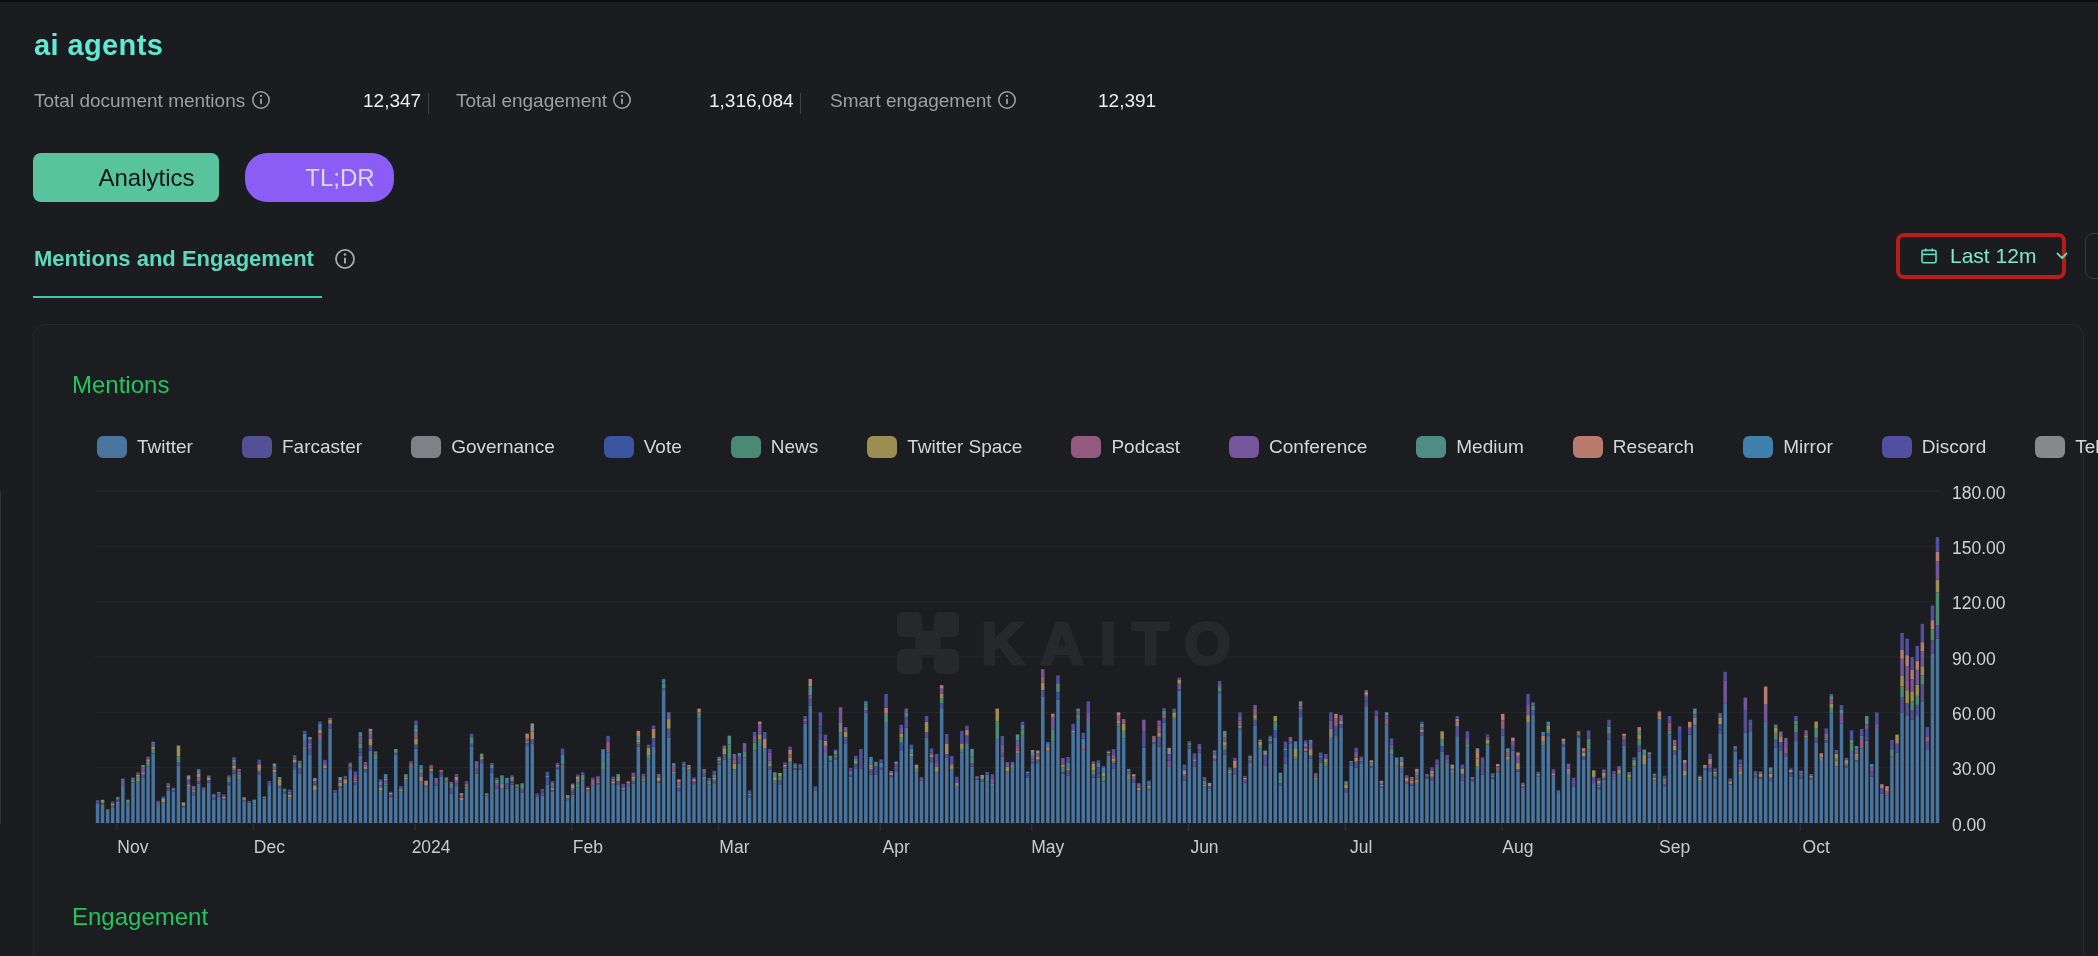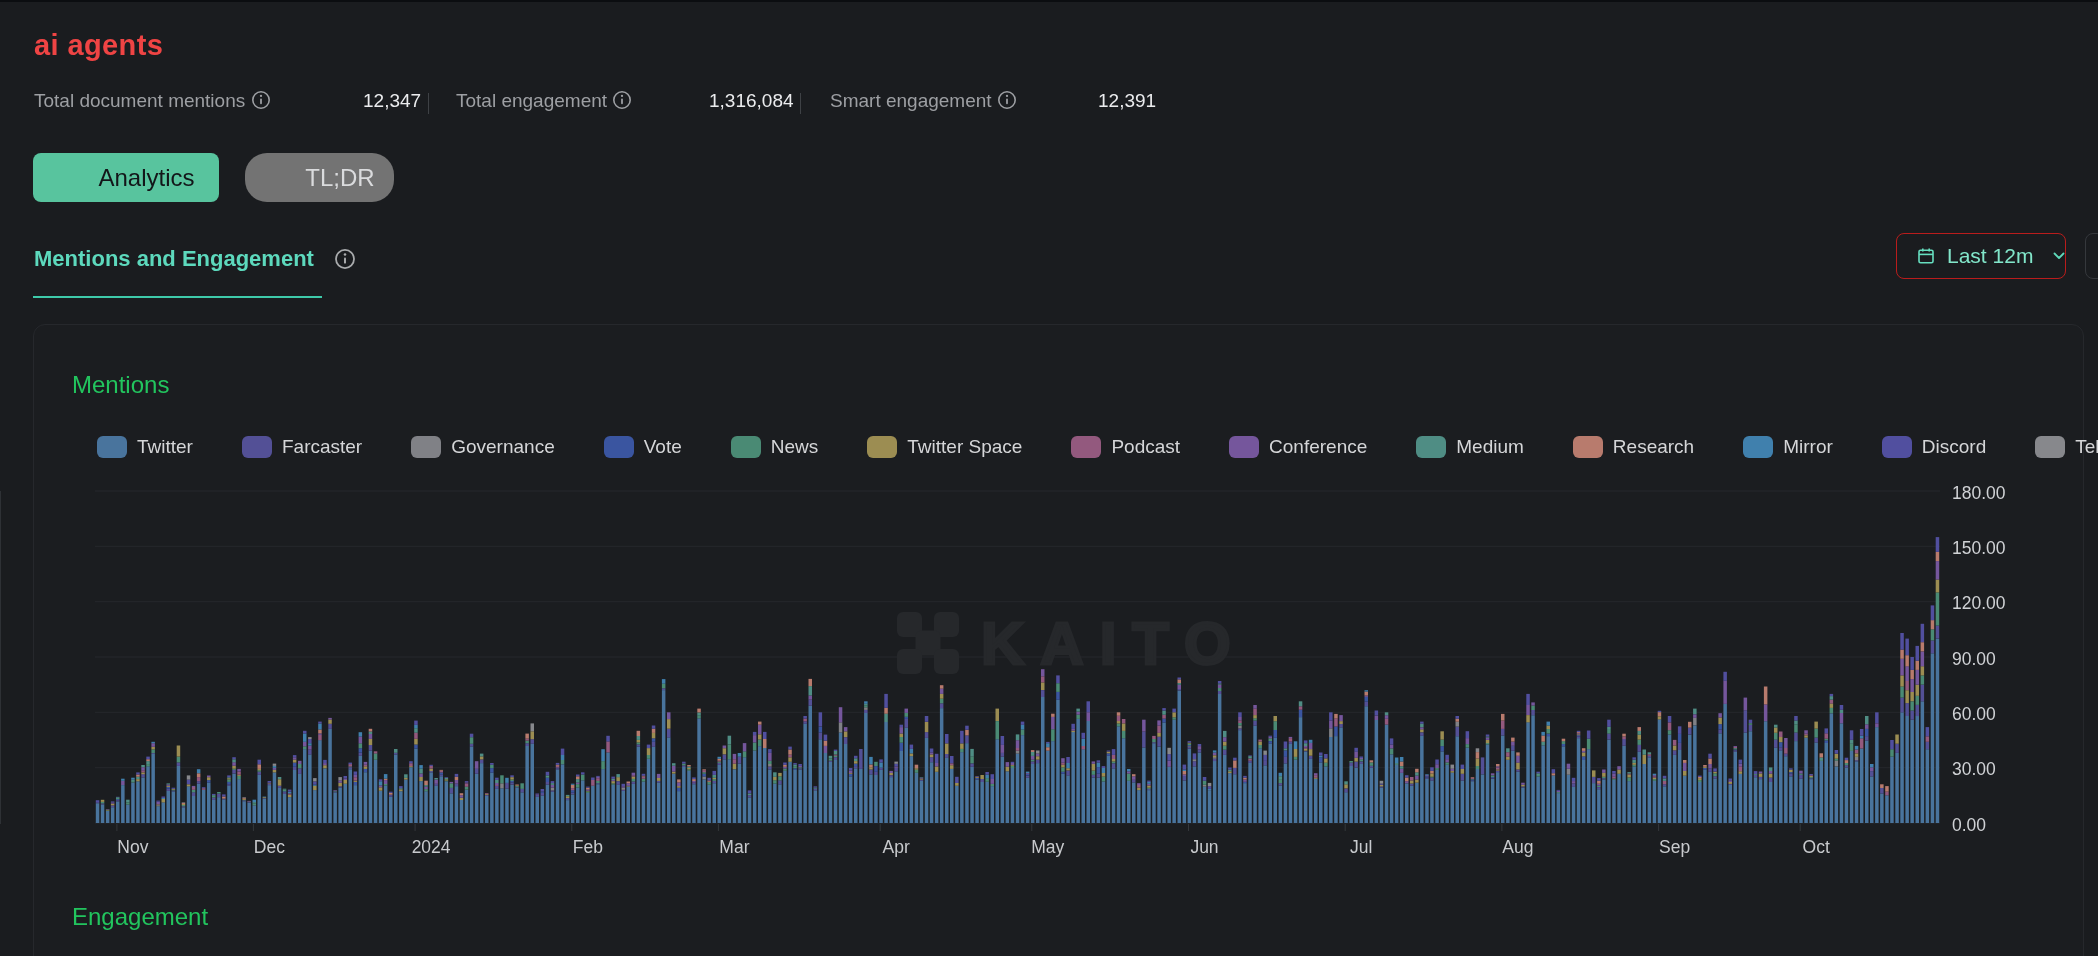--- a/index.html
+++ b/index.html
@@ -1,31 +1,31 @@
 <!DOCTYPE html>
 <html><head><meta charset="utf-8">
 <style>
 * { margin:0; padding:0; box-sizing:border-box; }
 html,body { width:2098px; height:956px; overflow:hidden; background:#1a1c1f;
   font-family:"Liberation Sans",sans-serif; }
 .topstrip { position:absolute; left:0; top:0; width:2098px; height:2px; background:#0b0d10; }
-h1 { position:absolute; left:34px; top:29px; font-size:29px; font-weight:700; color:#ef4444; letter-spacing:0.4px; }
+h1 { position:absolute; left:34px; top:29px; font-size:29px; font-weight:700; color:#5eead4; letter-spacing:0.4px; }
 .stats { position:absolute; left:0; top:0; width:2098px; height:130px; color:#9d9fa3; font-size:19px; }
 .stats .v { color:#ebecee;margin-left:30px; }
 .stats span { position:absolute; top:90px; white-space:nowrap; }
 .sep { position:absolute; top:93px; width:1px; height:21px; background:#3e4145; }
 .ii { vertical-align:-3px; }
 .btn { position:absolute; top:153px; height:49px; border-radius:8px; font-size:24px;
   display:flex; align-items:center; justify-content:center;padding-left:41px; }
 .btn.a { left:33px; width:186px; background:#58c49e; color:#131619; font-weight:500; }
-.btn.t { left:245px; width:149px; background:#737373; color:#dadbdd;border-radius:22px; }
+.btn.t { left:245px; width:149px; background:#8b5cf6; color:#dadbdd;border-radius:22px; }
 .mh { position:absolute; left:34px; top:246px; font-size:22px; font-weight:700; color:#5dd9bd; }
 .mh .ii { color:#a9abad; margin-left:14px; width:22px; height:22px; vertical-align:-4px; }
 .mhline { position:absolute; left:33px; top:296px; width:289px; height:2px; background:#3ecaaa; }
-.range { position:absolute; left:1896px; top:233px; width:170px; height:46px; border:1px solid #b91c1c;
+.range { position:absolute; left:1896px; top:233px; width:170px; height:46px; border:4px solid #b91c1c;
   border-radius:8px; display:flex; align-items:center; padding-left:20px; gap:12px;
   color:#82e6ca; font-size:21px; white-space:nowrap; }
 .range svg { flex-shrink:0; }
 .range2 { position:absolute; left:2085px; top:233px; width:20px; height:46px; border:1px solid #35383c;
   border-radius:8px; }
 .card { position:absolute; left:33px; top:324px; width:2051px; height:700px;
   background:#1b1d20; border:1px solid #26282c; border-radius:12px; }
 .ct { position:absolute; left:72px; font-size:24px; font-weight:400; color:#22c55e; }
 .legend { position:absolute; left:84px; top:436px; display:flex; gap:36px; align-items:center;
   font-size:19px; color:#d5d6d8; }

